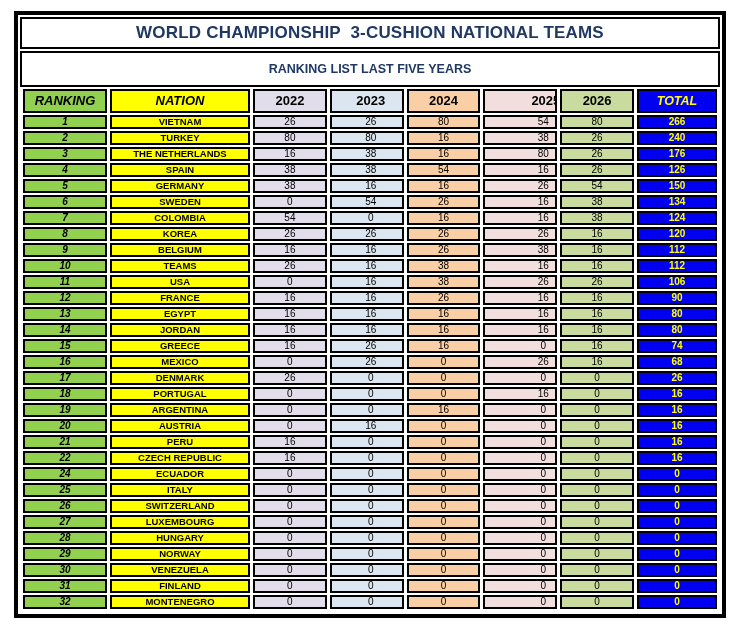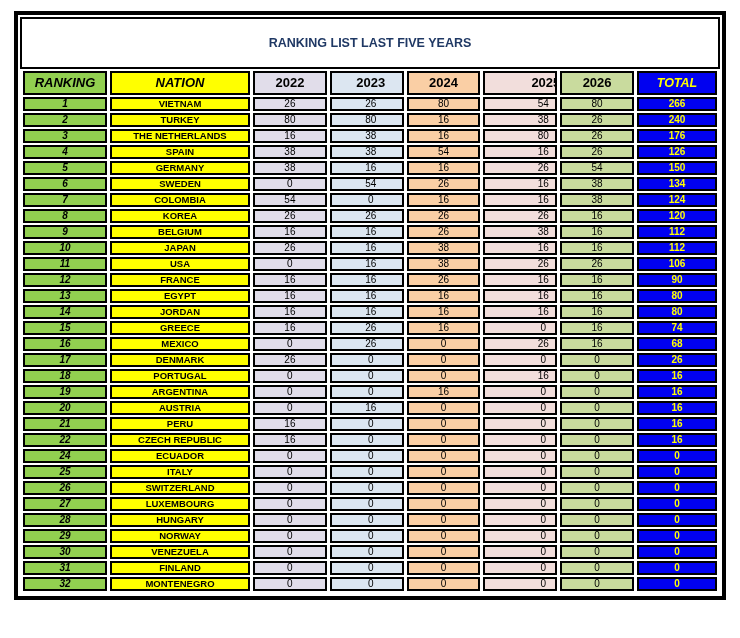--- a/index.html
+++ b/index.html
@@ -32,21 +32,21 @@
     overflow: hidden;
   }
   .subtitle-bar {
     border: 2px solid #000;
     text-align: center;
     font-weight: bold;
     font-size: 12.5px;
     color: var(--title-text, #1F3864);
     height: 16px;
     line-height: 16px;
-    padding: 16px 0;
+    padding: 8px 0;
     overflow: hidden;
   }
   table {
     border-collapse: separate;
     border-spacing: 3px 2px;
     width: 100%;
     table-layout: fixed;
     margin-top: 0;
   }
   th, td {
@@ -79,20 +79,21 @@
   .c-y2023   { background: var(--y2023-bg, #DCE6F1); padding-left: 8px; }
   .c-y2024   { background: var(--y2024-bg, #FACFA5); text-align: center; }
   .c-y2025   { background: var(--y2025-bg, #F2DEDC); padding-left: 46px; }
   .c-y2026   { background: var(--y2026-bg, #C9DB9E); }
   .c-total   { background: var(--total-bg, #0101F0); color: var(--total-text, #FFFF00); }
 </style>
 </head>
 <body>
 
 <div class="frame">
+  <div class="title-bar">WORLD CHAMPIONSHIP  3-CUSHION NATIONAL TEAMS</div>
   <div class="subtitle-bar">RANKING LIST LAST FIVE YEARS</div>
   <table>
     <colgroup>
       <col style="width:84px">
       <col style="width:140px">
       <col>
         <col>
         <col>
         <col>
         <col>
@@ -196,21 +197,21 @@
           <td class="c-nation">BELGIUM</td>
           <td class="c-y2022">16</td>
           <td class="c-y2023">16</td>
           <td class="c-y2024">26</td>
           <td class="c-y2025">38</td>
           <td class="c-y2026">16</td>
           <td class="c-total">112</td>
         </tr>
         <tr>
           <td class="c-ranking">10</td>
-          <td class="c-nation">JAPAN</td>
+          <td class="c-nation">TEAMS</td>
           <td class="c-y2022">26</td>
           <td class="c-y2023">16</td>
           <td class="c-y2024">38</td>
           <td class="c-y2025">16</td>
           <td class="c-y2026">16</td>
           <td class="c-total">112</td>
         </tr>
         <tr>
           <td class="c-ranking">11</td>
           <td class="c-nation">USA</td>

